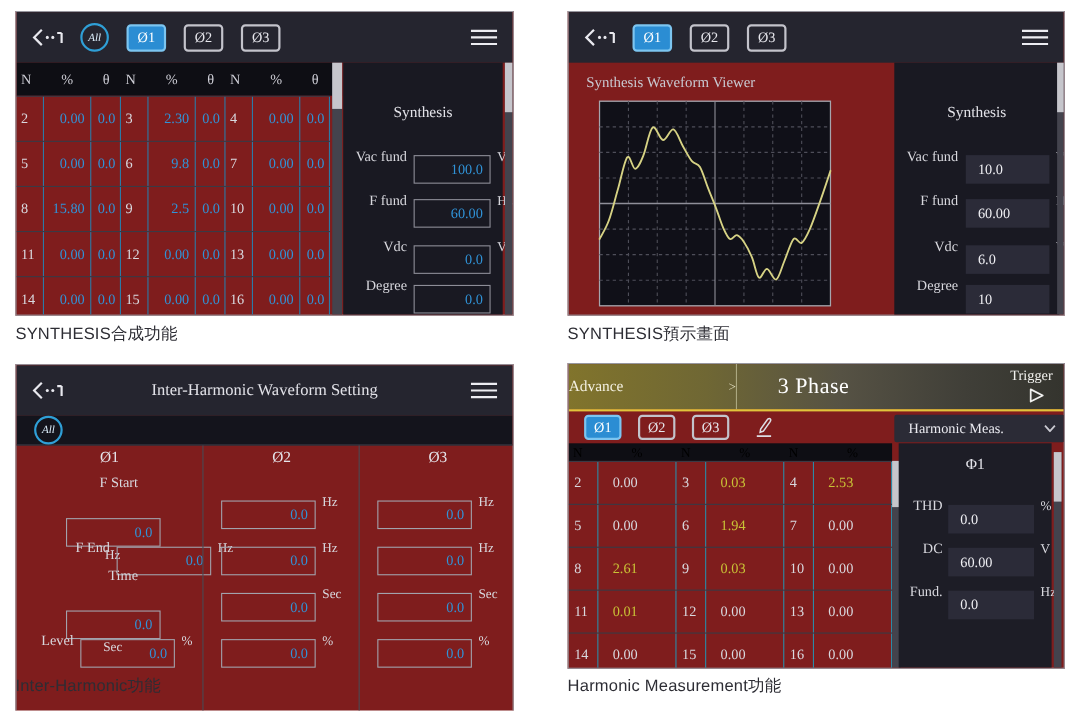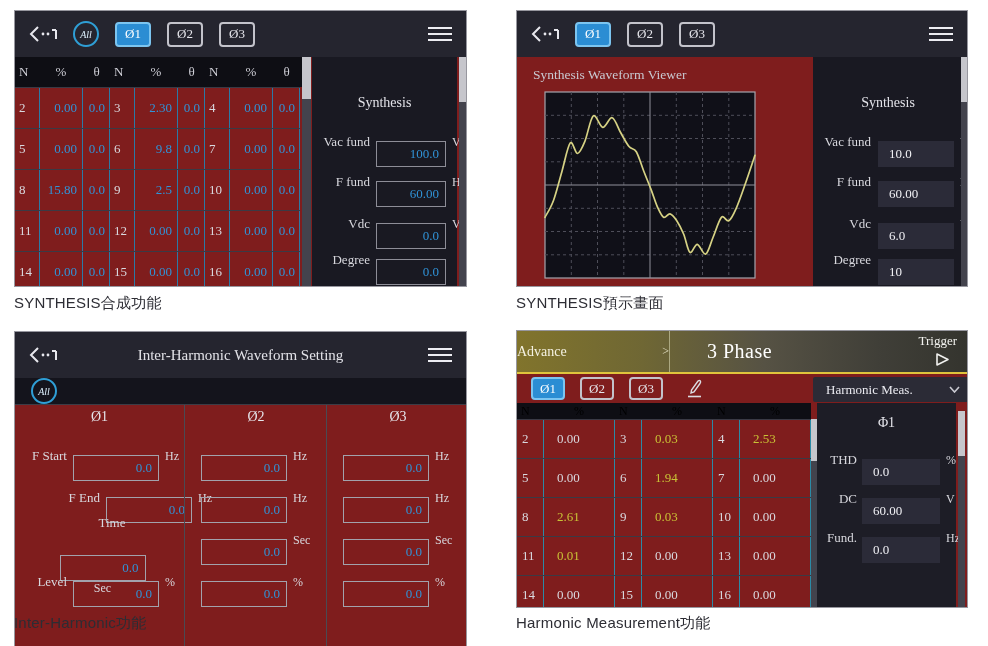--- a/index.html
+++ b/index.html
@@ -297,21 +297,21 @@
         </svg>
     </span>
   </div>
   <div class="p3-title">Inter-Harmonic Waveform Setting</div>
   <div class="p3-allrow" style="background:#14141c;">
     <span class="allbtn" style="margin-right:0;">All</span>
   </div>
 
   <div class="p3col" style="left:0;width:169px;">
     <div class="p3colhead">Ø1</div>
-    <div class="frow" style="top:26px;">
+    <div class="frow" style="top:26px;flex-direction:column;">
       <span class="flabel" style="width:52px;">F Start</span>
       <div class="fbox bordered" style="width:86px;margin-left:6px;border-color:#a2a2ac;">
           <span class="fval-blue">0.0</span>
         </div>
       <span class="funit">Hz</span>
     </div>
     <div class="frow" style="top:68px;">
       <span class="flabel" style="width:52px;padding-left:33px;">F End</span>
       <div class="fbox bordered" style="width:86px;margin-left:6px;border-color:#a2a2ac;">
           <span class="fval-blue">0.0</span>

